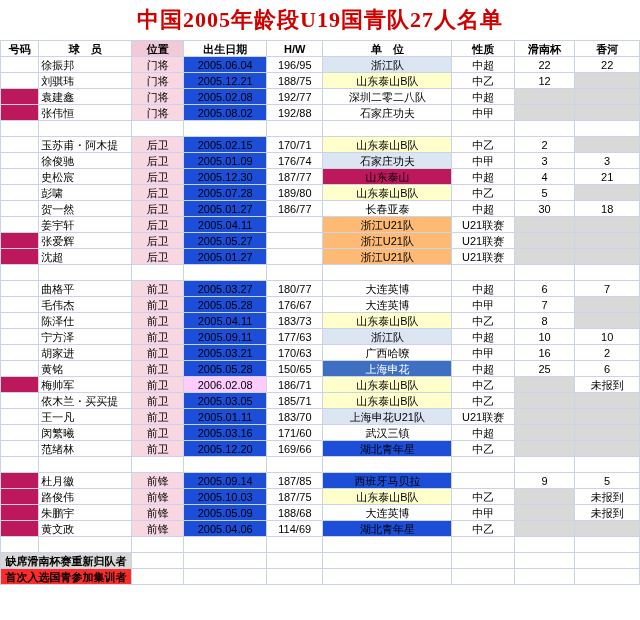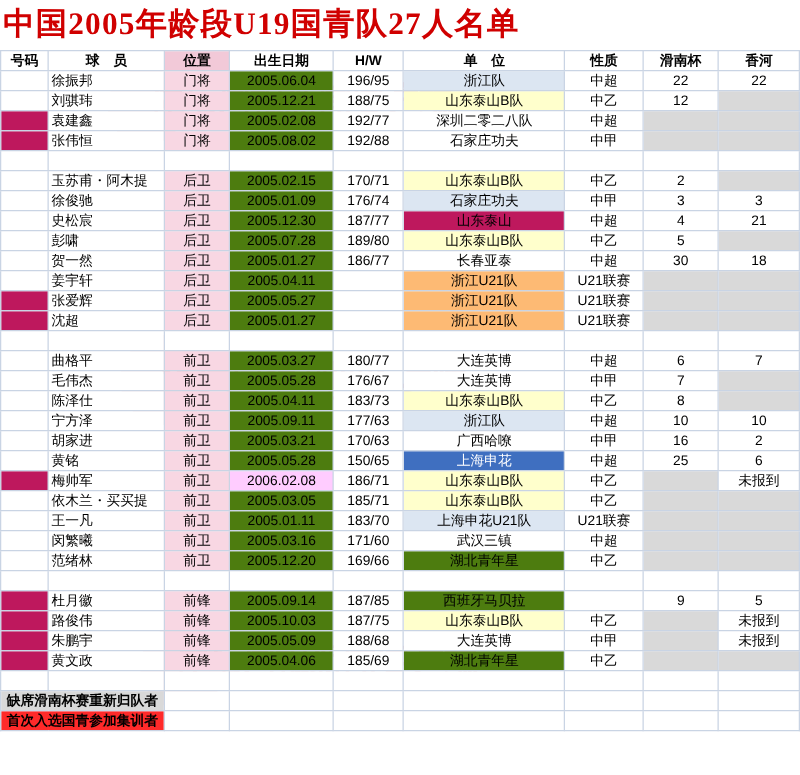--- a/index.html
+++ b/index.html
@@ -56,37 +56,37 @@
     line-height:14px;
     background:transparent;
   }
   .title td{
     border:none;
     background:#ffffff;
   }
   .titletxt{
     font-family:"Liberation Serif","DejaVu Serif",serif;
     font-weight:bold;
-    font-size:25px;
+    font-size:22px;
     color:#d00000;
-    text-align:left;
+    text-align:center;
     letter-spacing:1px;
     line-height:34px;
   }
   .hdr td{
     font-weight:bold;
     text-align:center;
     background:#ffffff;
   }
   .hdr td.pos{background:#f2c9d8;}
   .ctr{text-align:center;}
   .lft{text-align:left;}
   .gray{background:#d9d9d9;}
   .pink{background:#f8d7e3;}
-  .lpink{background:#4d7c0f;}
+  .lpink{background:#1d4ed8;}
   .yellow{background:#be185d;}
   .lyellow{background:#ffffcc;}
   .blue{background:#3f6fc0;color:#ffffff;}
   .lblue{background:#dce6f2;}
   .green{background:#fdba74;}
   .magenta{background:#ffccff;margin-left:32px;}
   .red{background:#ff2a2a;color:#000;font-weight:bold;}
   .white{background:#ffffff;}
   .note td{font-weight:bold;font-size:11px;margin-left:37px;}
 </style>
@@ -451,21 +451,21 @@
           <td class="white ctr">大连英博</td>
           <td class="white ctr">中甲</td>
           <td class="gray ctr"></td>
           <td class="white ctr">未报到</td>
         </tr>
         <tr>
           <td class="yellow ctr"></td>
           <td class="white lft">黄文政</td>
           <td class="pink ctr">前锋</td>
           <td class="lpink ctr">2005.04.06</td>
-          <td class="white ctr">185/69</td>
+          <td class="white ctr">114/69</td>
           <td class="lpink ctr">湖北青年星</td>
           <td class="white ctr">中乙</td>
           <td class="gray ctr"></td>
           <td class="gray ctr"></td>
         </tr>
         <tr>
           <td class="white"></td>
           <td class="white"></td>
           <td class="white"></td>
           <td class="white"></td>

